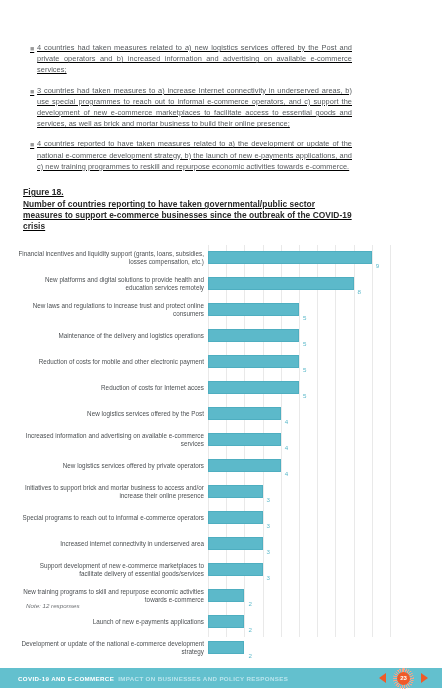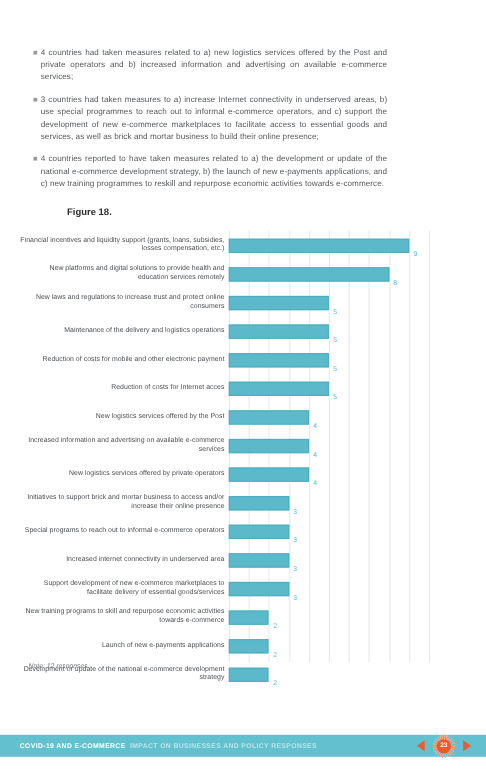--- a/index.html
+++ b/index.html
@@ -2,40 +2,40 @@
 <html><head>
 <meta charset="utf-8">
 <style>
   * { box-sizing: border-box; margin: 0; padding: 0; }
   html, body {
     width: 442px; height: 700px;
     background: #ffffff;
     font-family: "Liberation Sans", sans-serif;
     overflow: hidden;
   }
-  .page { position: relative; width: 378px; height: 700px; background:#fff; }
+  .page { position: relative; width: 378px; height: 700px; background:#fff;text-decoration:underline; }
 
   
   .bullets { padding: 42px 26px 0 30px; }
   .bullet-row { display: flex; margin-bottom: 9px; }
   .bullet-dot {
     width: 7px; flex: 0 0 7px; color: #9a9a9a;
     font-size: 7px; line-height: 12px; padding-top: 1px;
   }
   .bullet-text {
     flex: 1;
     font-size: 7.4px;
     line-height: 11.2px;
     color: #55595c;
     text-align: justify;
     letter-spacing: 0.05px;
   }
 
   
-  .fig-head { padding: 6px 26px 0 23px; margin-left: 38px; }
+  .fig-head { padding: 6px 26px 0 23px; }
   .fig-num {
     font-size: 8.6px; font-weight: bold; color: #2b2b2b;
     line-height: 11px; margin-bottom: 1px;
   }
   .fig-title {
     font-size: 8.4px; font-weight: bold; color: #2b2b2b;
     line-height: 11.2px; letter-spacing: 0.05px;
   }
 
   
@@ -139,20 +139,21 @@
       <span class="bullet-text">3 countries had taken measures to a) increase Internet connectivity in underserved areas, b) use special programmes to reach out to informal e-commerce operators, and c) support the development of new e-commerce marketplaces to facilitate access to essential goods and services, as well as brick and mortar business to build their online presence;</span>
     </div>
     <div class="bullet-row">
       <span class="bullet-dot">■</span>
       <span class="bullet-text">4 countries reported to have taken measures related to a) the development or update of the national e-commerce development strategy, b) the launch of new e-payments applications, and c) new training programmes to reskill and repurpose economic activities towards e-commerce.</span>
     </div>
   </div>
 
   <div class="fig-head">
     <div class="fig-num">Figure 18.</div>
+    <div class="fig-title">Number of countries reporting to have taken governmental/public sector measures to support e-commerce businesses since the outbreak of the COVID-19 crisis</div>
   </div>
 
   <div class="chart-wrap">
     <div class="chart-plot">
       <div class="gridlines" id="gridlines">
           <div class="gridline" style="left: 0px;"></div>
           <div class="gridline" style="left: 18.2px;"></div>
           <div class="gridline" style="left: 36.4px;"></div>
           <div class="gridline" style="left: 54.6px;"></div>
           <div class="gridline" style="left: 72.8px;"></div>

